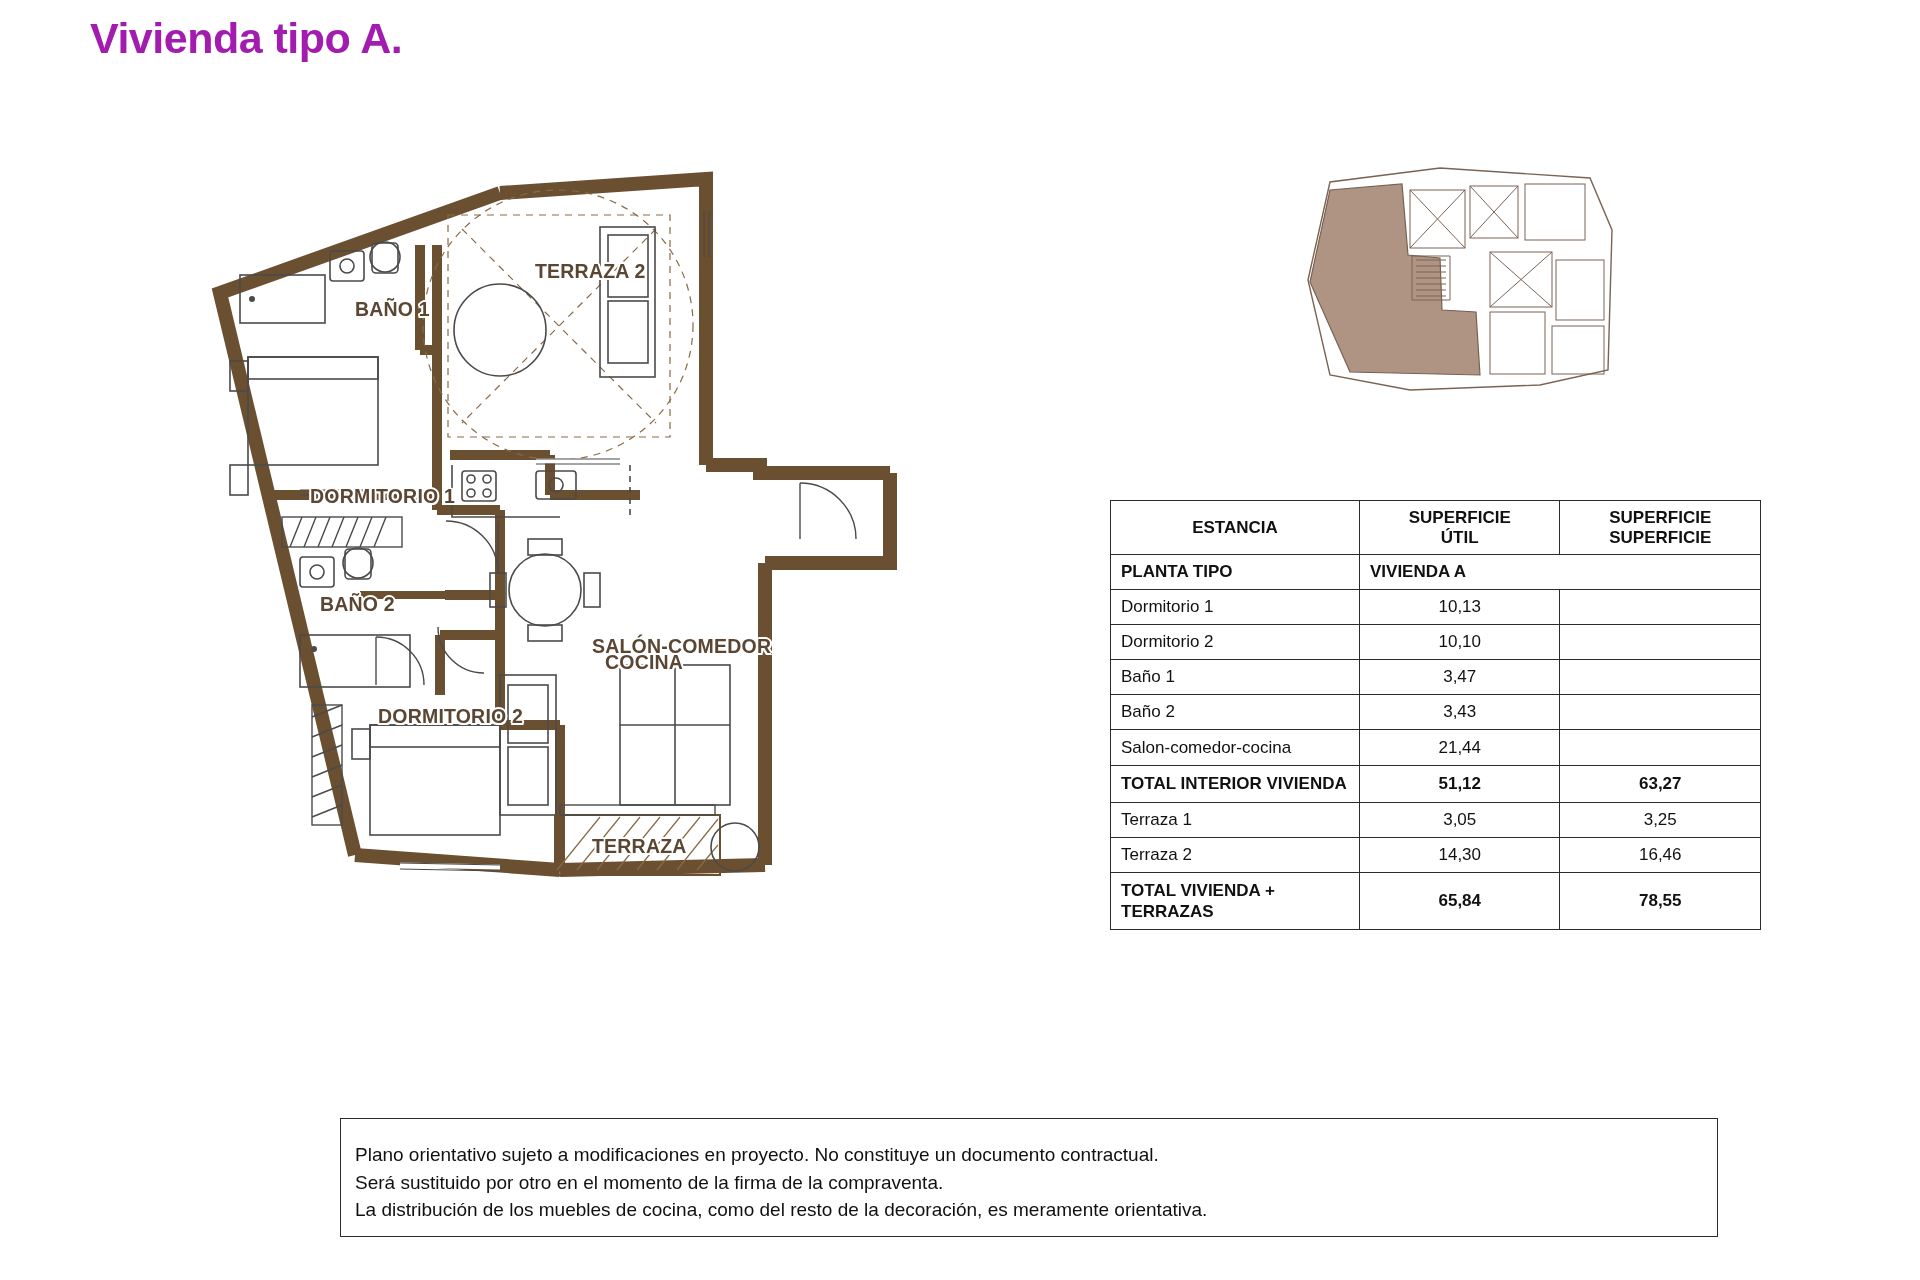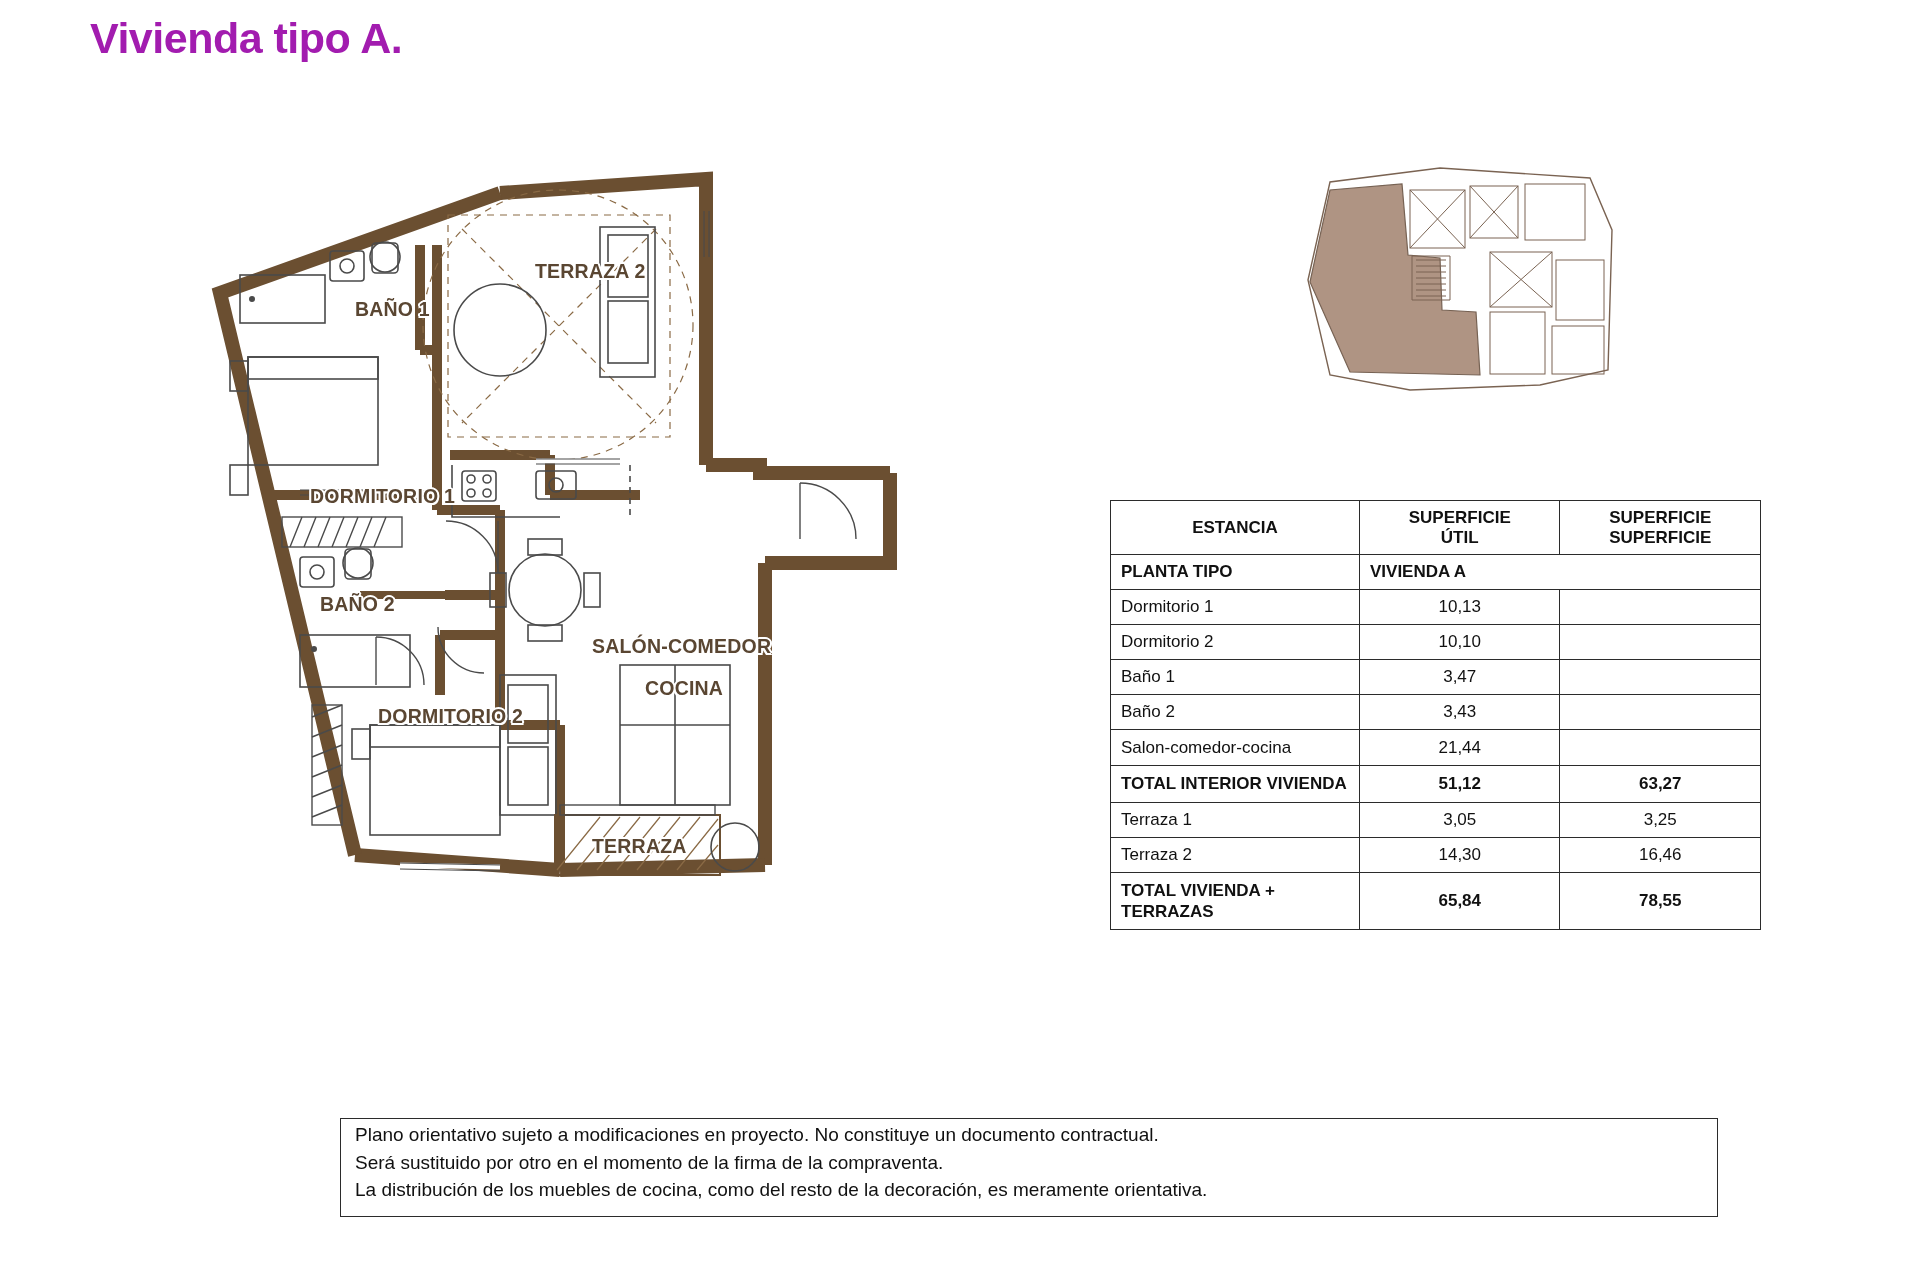--- a/index.html
+++ b/index.html
@@ -58,21 +58,21 @@
   #areas-table td.val{text-align:center;width:165px;}
   #areas-table td.room{width:210px;}
   #areas-table tr.bold td{font-weight:bold;}
   #areas-table tr.header-row td{font-weight:bold;}
   .cell-multiline{line-height:1.25;}
 
   
   #disclaimer{
     position:absolute;left:340px;top:1118px;width:1348px;
     border:1.6px solid #2b2b2b;
-    padding:2px 14px 12px 14px;
+    padding:22px 14px 12px 14px;
     font-size:19px;line-height:1.45;
     color:#111;
   }
   #disclaimer div{white-space:nowrap;}
 </style>
 </head>
 <body>
 
 <div class="page">
 
@@ -231,21 +231,21 @@
         </g>
       </g>
     </svg>
 
     <div class="room-label" style="left:335px;top:95px;">TERRAZA 2</div>
     <div class="room-label" style="left:155px;top:133px;">BAÑO 1</div>
     <div class="room-label" style="left:110px;top:320px;">DORMITORIO 1</div>
     <div class="room-label" style="left:120px;top:428px;">BAÑO 2</div>
     <div class="room-label" style="left:178px;top:540px;">DORMITORIO 2</div>
     <div class="room-label label-center" style="left:355px;top:470px;margin-left:37px;">SALÓN-COMEDOR</div>
-    <div class="room-label label-center" style="left:405px;top:512px;margin-left:40px;">COCINA</div>
+    <div class="room-label label-center" style="left:405px;top:486px;">COCINA</div>
     <div class="room-label" style="left:392px;top:670px;">TERRAZA</div>
   </div>
 
   <div id="keyplan">
     <svg width="340" height="250" viewBox="0 0 340 250" xmlns="http://www.w3.org/2000/svg">
       <g stroke="#7a6352" stroke-width="1.4" fill="none">
         <path d="M 18 120 L 40 22 L 150 8 L 300 18 L 322 70 L 318 210 L 250 225 L 120 230 L 40 215 Z"></path>
       </g>
 
       <path d="M 20 122 L 40 30 L 112 24 L 118 95 L 150 98 L 152 150 L 186 152 L 190 215 L 60 212 Z" fill="#a98b79" stroke="#6b5545" stroke-width="1.2" opacity="0.92"></path>

